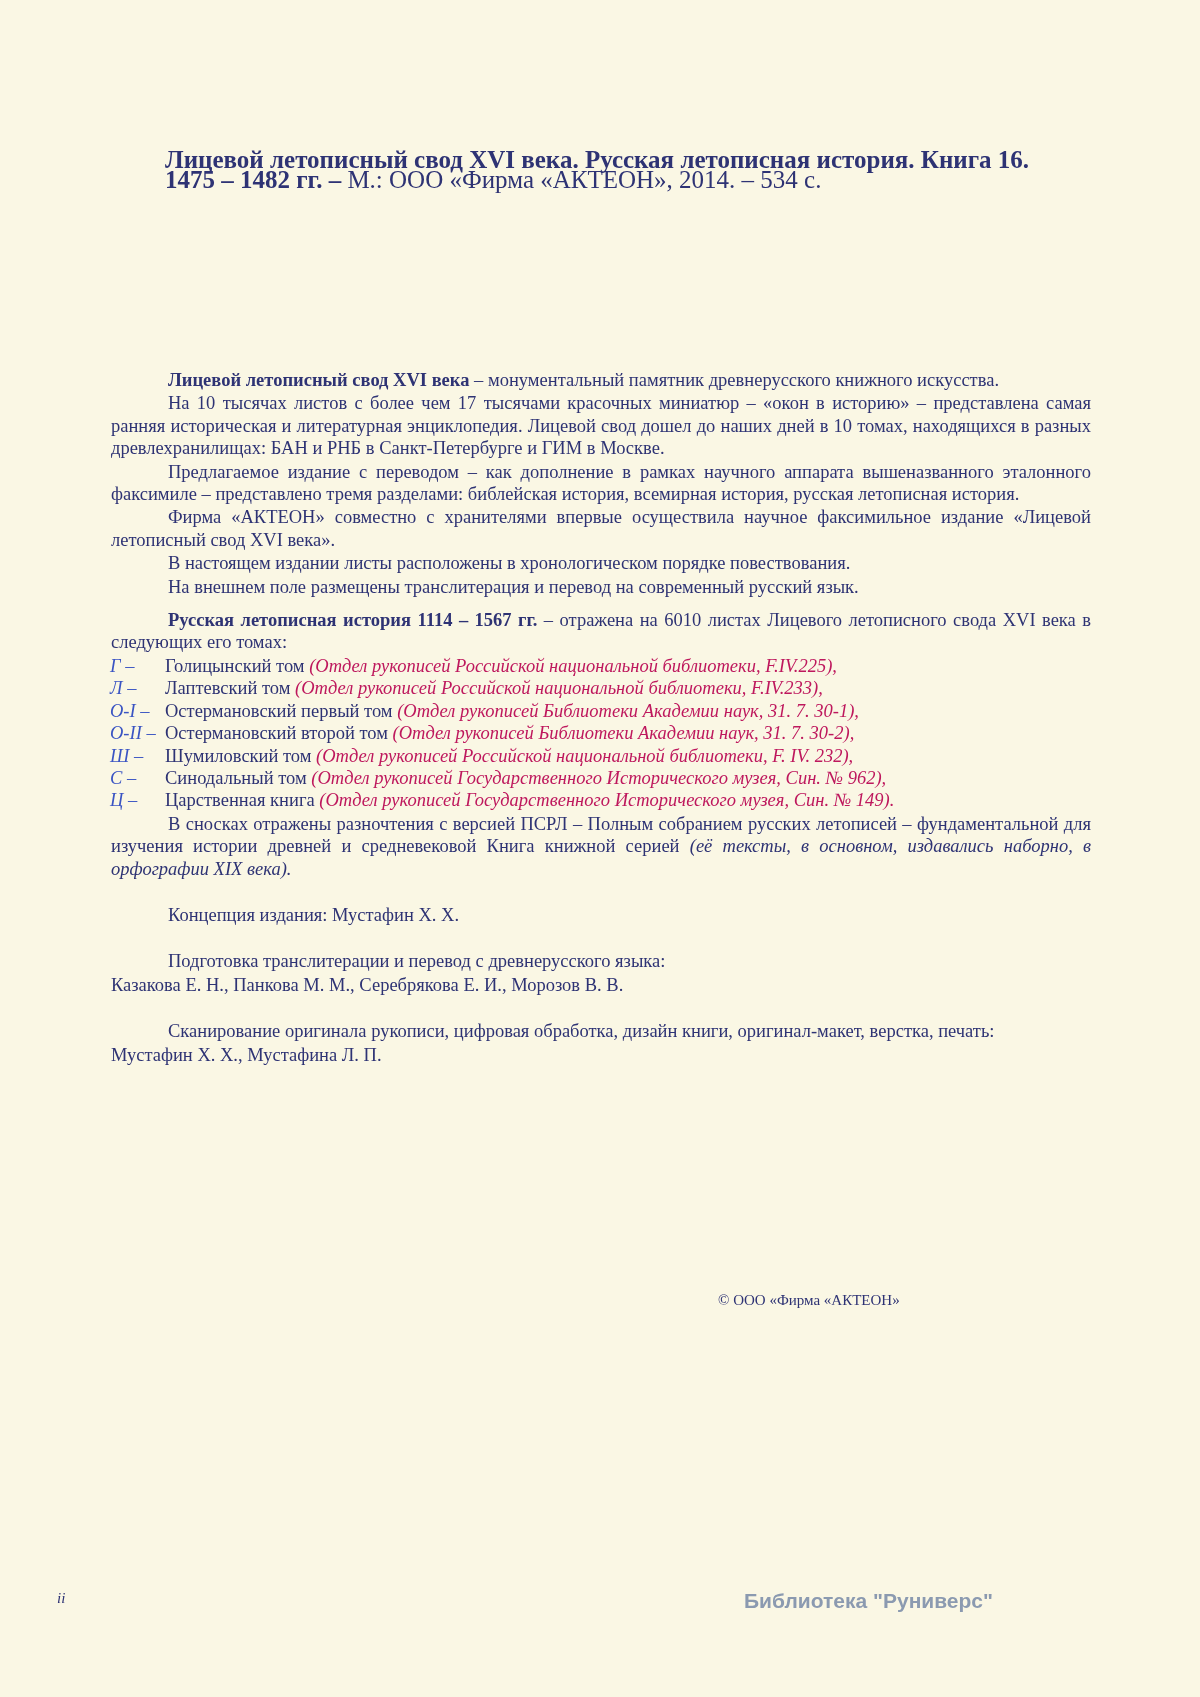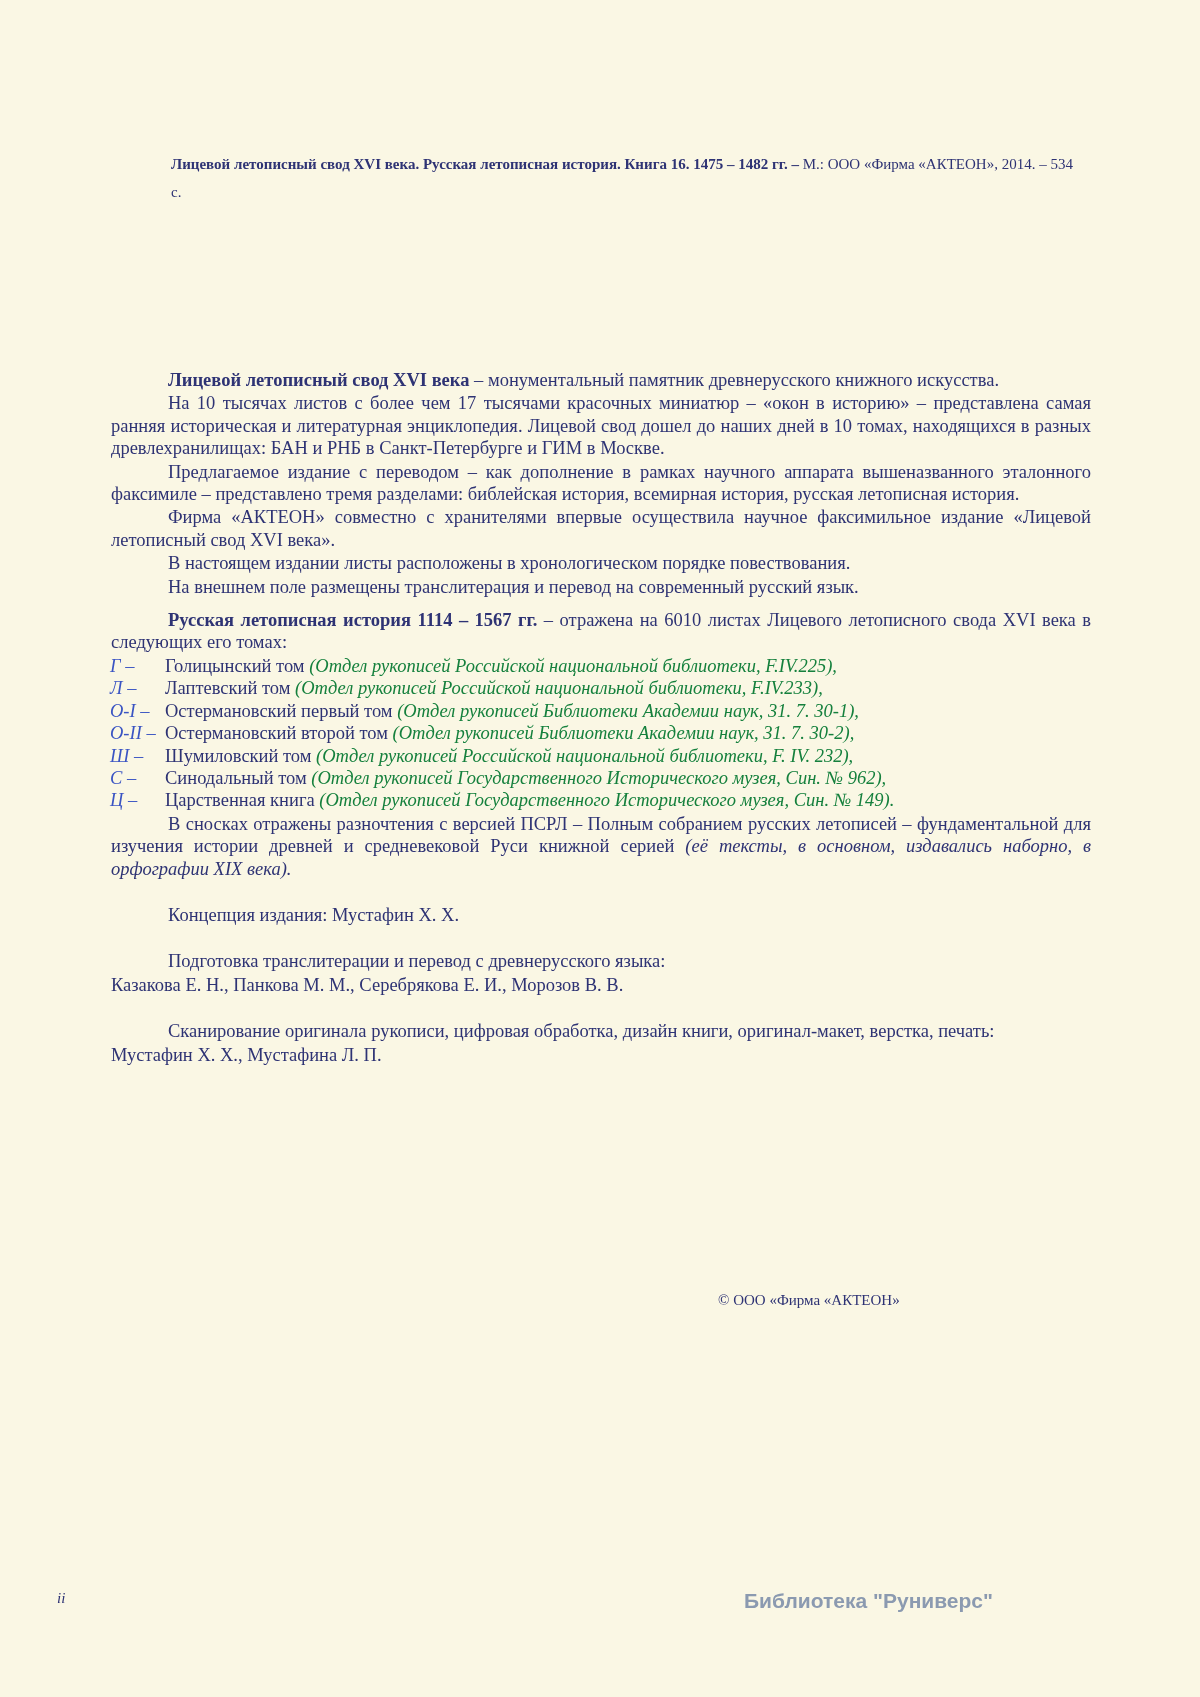--- a/index.html
+++ b/index.html
@@ -8,25 +8,25 @@
     width: 1200px;
     height: 1697px;
     position: relative;
     background: #faf7e4;
     font-family: "Liberation Serif", serif;
     color: #2e3374;
     overflow: hidden;
   }
   .biblio {
     position: absolute;
-    left: 171px;
+    left: 165px;
     top: 150px;
     width: 905px;
-    font-size: 15px;
-    line-height: 28px;
+    font-size: 25px;
+    line-height: 20px;
     margin: 0;
   }
   .b { font-weight: bold; }
   .it { font-style: italic; }
 
   .main {
     position: absolute;
     left: 110px;
     top: 368px;
     width: 982px;
@@ -37,21 +37,21 @@
   .indent { text-indent: 57px; }
   .gap { height: 9px; }
 
   .vol { display: block; white-space: nowrap; }
   .vol .letter {
     display: inline-block;
     width: 55px;
     font-style: italic;
     color: #3a54c3;
   }
-  .vol .src { font-style: italic; color: #15803d; }
+  .vol .src { font-style: italic; color: #be185d; }
 
   .concept-line { margin-top: 24px !important; }
   .credit-title { margin-top: 24px !important; }
   .names-line { text-align: right; }
 
   .copyright {
     position: absolute;
     left: 718px;
     top: 1292px;
     font-size: 15px;
@@ -98,21 +98,21 @@
     <p class="indent"><span class="b">Русская летописная история 1114 – 1567 гг.</span><span> – отражена на 6010 листах Лицевого летописного свода XVI века в следующих его томах:</span></p>
 
     <div class="vol"><span class="letter">Г –</span><span>Голицынский том </span><span class="src">(Отдел рукописей Российской национальной библиотеки, F.IV.225),</span></div>
     <div class="vol"><span class="letter">Л –</span><span>Лаптевский том </span><span class="src">(Отдел рукописей Российской национальной библиотеки, F.IV.233),</span></div>
     <div class="vol"><span class="letter">О-I –</span><span>Остермановский первый том </span><span class="src">(Отдел рукописей Библиотеки Академии наук, 31. 7. 30-1),</span></div>
     <div class="vol"><span class="letter">О-II –</span><span>Остермановский второй том </span><span class="src">(Отдел рукописей Библиотеки Академии наук, 31. 7. 30-2),</span></div>
     <div class="vol"><span class="letter">Ш –</span><span>Шумиловский том </span><span class="src">(Отдел рукописей Российской национальной библиотеки, F. IV. 232),</span></div>
     <div class="vol"><span class="letter">С –</span><span>Синодальный том </span><span class="src">(Отдел рукописей Государственного Исторического музея, Син. № 962),</span></div>
     <div class="vol"><span class="letter">Ц –</span><span>Царственная книга </span><span class="src">(Отдел рукописей Государственного Исторического музея, Син. № 149).</span></div>
 
-    <p class="indent"><span>В сносках отражены разночтения с версией ПСРЛ – Полным собранием русских летописей – фундаментальной для изучения истории древней и средневековой Руси книжной серией </span><span class="it">(её тексты, в основном, издавались наборно, в орфографии XIX века).</span></p>
+    <p class="indent"><span>В сносках отражены разночтения с версией ПСРЛ – Полным собранием русских летописей – фундаментальной для изучения истории древней и средневековой Книга книжной серией </span><span class="it">(её тексты, в основном, издавались наборно, в орфографии XIX века).</span></p>
 
     <p class="indent concept-line">Концепция издания: Мустафин Х. Х.</p>
 
     <p class="indent credit-title">Подготовка транслитерации и перевод с древнерусского языка:</p>
     <p class="names-line">Казакова Е. Н., Панкова М. М., Серебрякова Е. И., Морозов В. В.</p>
 
     <p class="indent credit-title">Сканирование оригинала рукописи, цифровая обработка, дизайн книги, оригинал-макет, верстка, печать:</p>
     <p class="names-line">Мустафин Х. Х., Мустафина Л. П.</p>
 
   </div>

